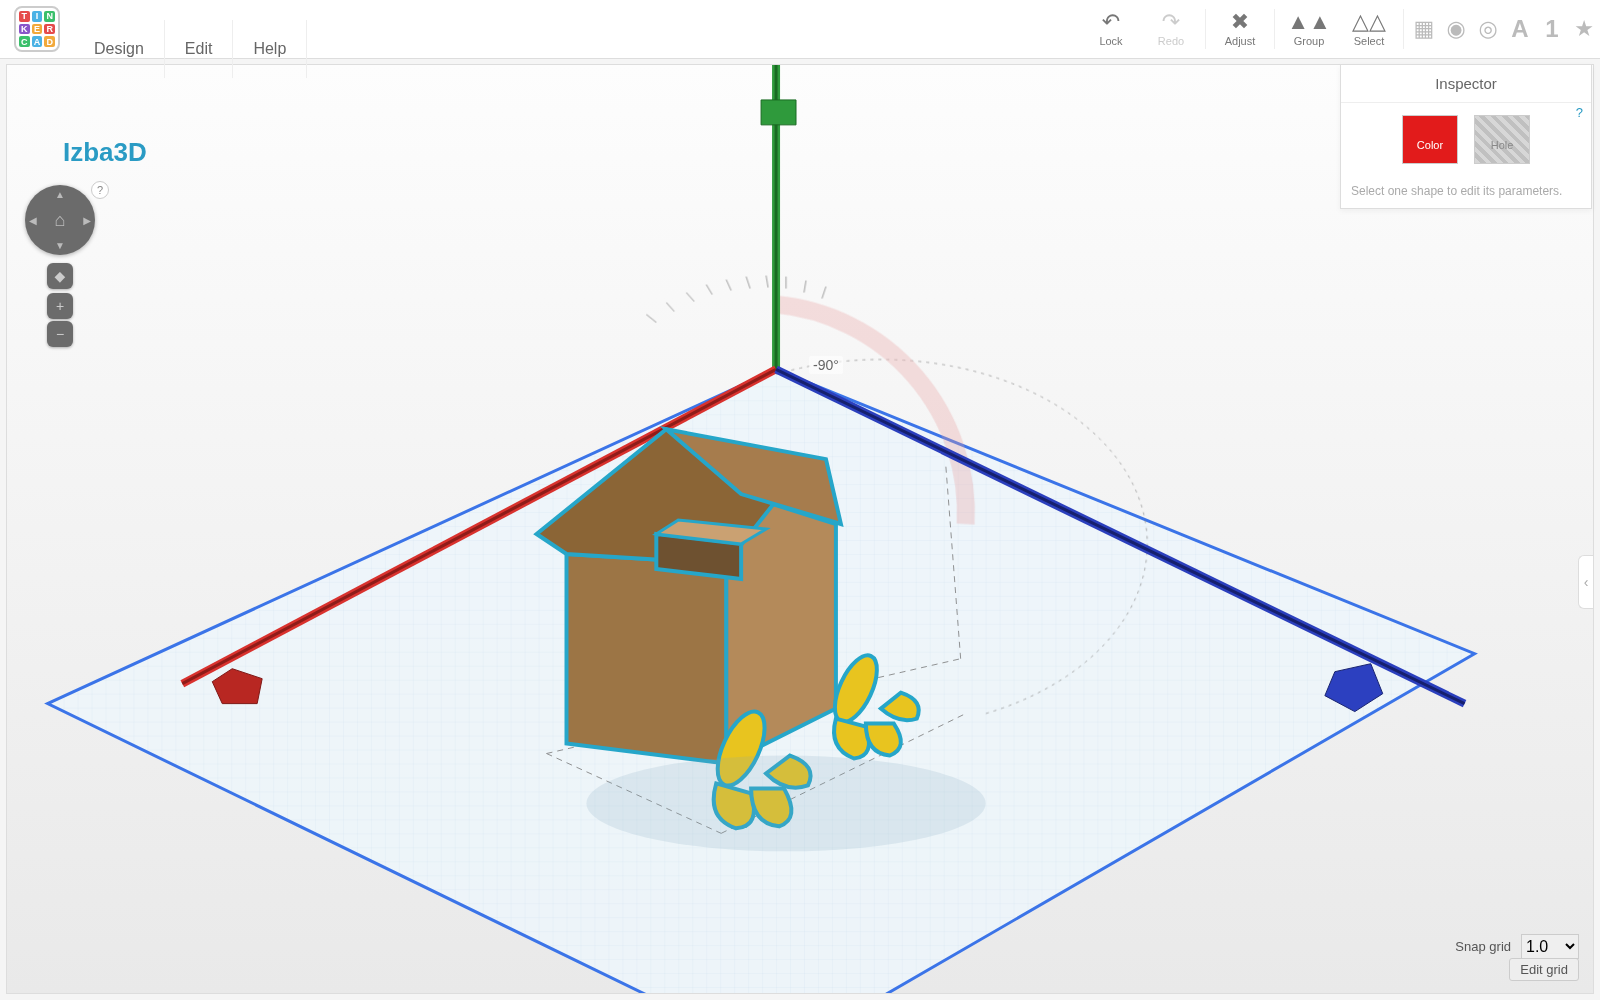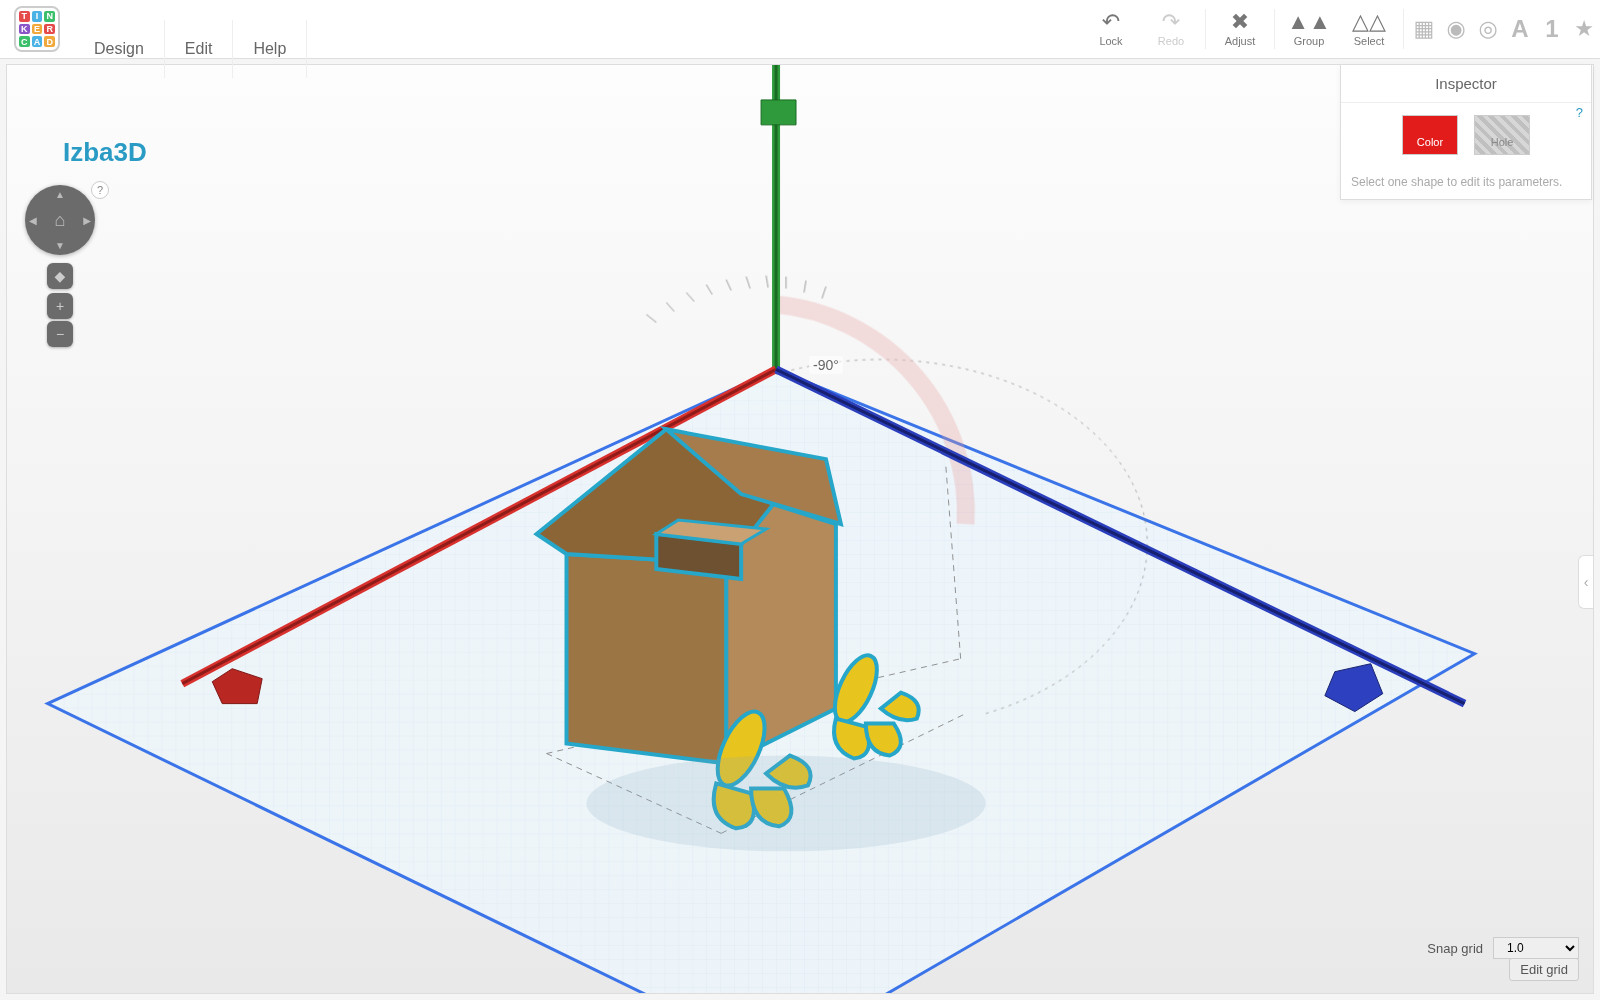--- a/index.html
+++ b/index.html
@@ -28,31 +28,31 @@
   .help-badge{position:absolute;left:84px;top:116px;width:16px;height:16px;border-radius:50%;border:1px solid #ccc;font-size:11px;line-height:16px;text-align:center;color:#888;background:#fff;}
   .roundbtn{position:absolute;left:40px;width:26px;height:26px;border-radius:6px;background:#6b6b6b;color:#ccc;display:flex;align-items:center;justify-content:center;font-size:14px;box-shadow:0 1px 3px rgba(0,0,0,.3);}
   .rb1{top:198px;} .rb2{top:228px;} .rb3{top:256px;}
   
   .canvas{position:absolute;left:6px;right:6px;top:64px;bottom:6px;background:linear-gradient(#fdfdfd,#e9e9e9);border:1px solid #ddd;overflow:hidden;}
   
   .insp{position:absolute;right:8px;top:64px;width:250px;background:#fff;border:1px solid #ddd;font-size:13px;box-shadow:0 2px 6px rgba(0,0,0,.05);}
   .insp h3{margin:0;padding:10px 0;text-align:center;font-weight:400;font-size:15px;color:#666;border-bottom:1px solid #eee;}
   .insp .help2{position:absolute;right:8px;top:40px;color:#2a9bc4;font-size:13px;}
   .swrow{display:flex;justify-content:center;gap:16px;padding:12px 0 10px;}
-  .swatch{width:56px;height:40px;display:flex;align-items:flex-end;justify-content:center;font-size:11px;color:#fff;border:1px solid #ccc;padding-bottom:6px;box-sizing:border-box;}
+  .swatch{width:56px;height:49px;display:flex;align-items:flex-end;justify-content:center;font-size:11px;color:#fff;border:1px solid #ccc;padding-bottom:12px;box-sizing:border-box;}
   .sw-color{background:#e21b1b;}
   .sw-hole{background:repeating-linear-gradient(45deg,#d7d7d7,#d7d7d7 4px,#c0c0c0 4px,#c0c0c0 8px);color:#888;}
   .lockrow{text-align:center;padding:6px 0 12px;color:#666;border-bottom:1px solid #eee;}
   .insp .hint{padding:10px;color:#aaa;font-size:12px;text-align:left;}
   
   .drawer{position:absolute;right:0;top:490px;width:14px;height:52px;background:#fff;border:1px solid #ddd;border-right:none;border-radius:6px 0 0 6px;display:flex;align-items:center;justify-content:center;color:#aaa;font-size:14px;}
   
   .br{position:absolute;right:14px;bottom:12px;display:flex;align-items:center;gap:10px;font-size:13px;color:#555;}
   .br .btn{background:#eee;border:1px solid #ccc;border-radius:3px;padding:3px 10px;}
-  .br select{border:1px solid #ccc;font-size:12px;padding:2px 9px;width:86px;}
+  .br select{border:1px solid #ccc;font-size:16px;padding:2px 0;width:58px;}
   .angle-label{position:absolute;left:802px;top:291px;font-size:14px;color:#666;background:rgba(255,255,255,.6);padding:1px 4px;border-radius:2px;}
   svg.scene{position:absolute;left:0;top:0;width:100%;height:100%;}
 </style>
 </head>
 <body>
 
 <div class="canvas">
   <svg class="scene" viewBox="0 0 1588 930">
 
     <defs>

